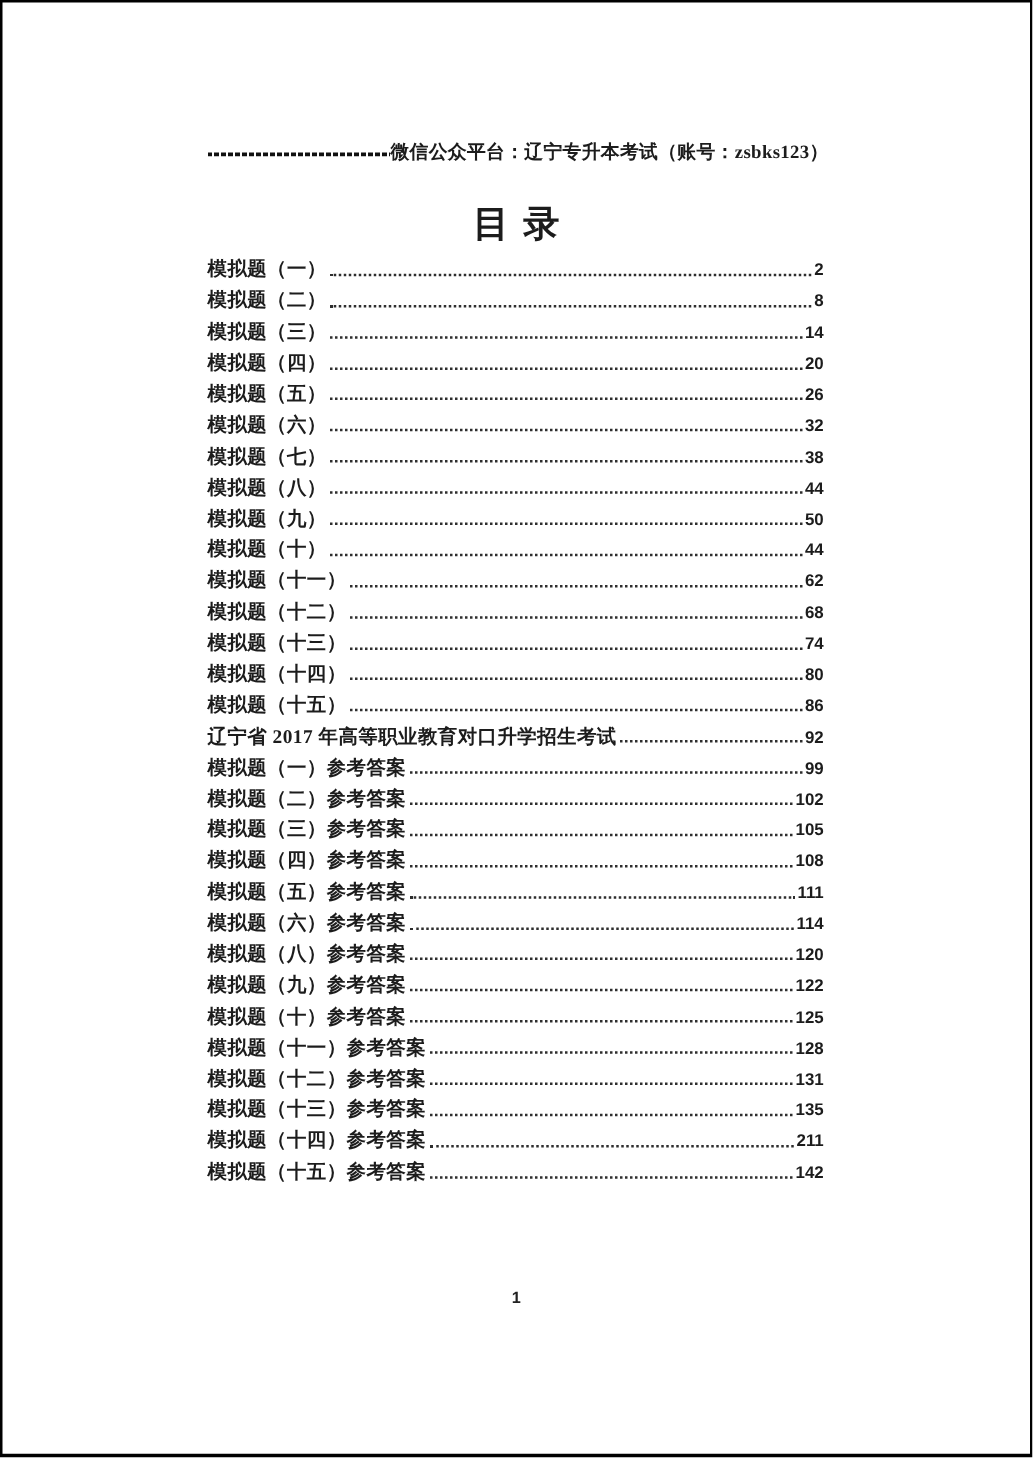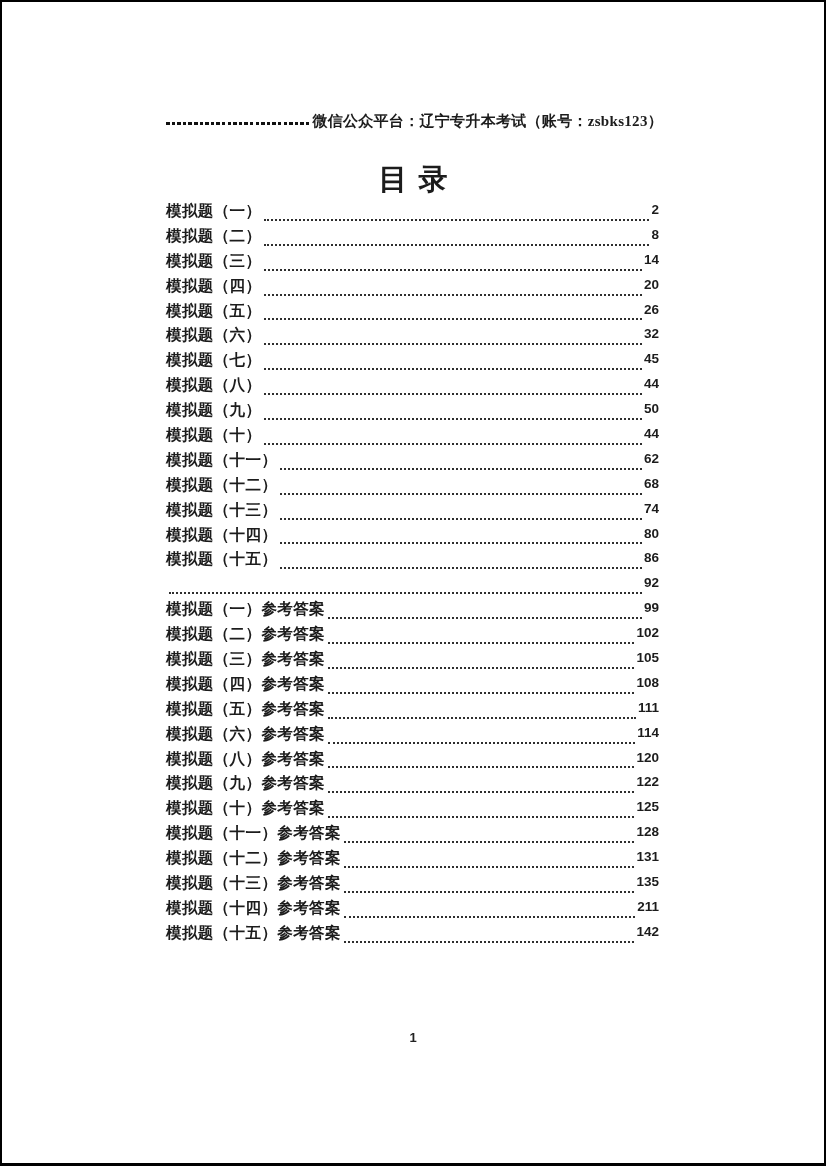--- a/index.html
+++ b/index.html
@@ -62,20 +62,21 @@
     position: absolute;
     top: 201px;
     left: 164px;
     right: 165px;
     display: flex;
     flex-direction: column;
   }
   .toc-row {
     height: 24.9px;
     display: flex;
+    align-items: flex-end;
   }
   .toc-label {
     font-size: 15.5px;
     font-weight: 600;
     letter-spacing: 0.4px;
     line-height: 1;
     padding-bottom: 4px;
     white-space: nowrap;
   }
   .dot-leader {
@@ -152,21 +153,21 @@
 
       <div class="toc-row">
         <span class="toc-label">模拟题（六）</span>
         <span class="dot-leader"></span>
         <span class="toc-page">32</span>
       </div>
 
       <div class="toc-row">
         <span class="toc-label">模拟题（七）</span>
         <span class="dot-leader"></span>
-        <span class="toc-page">45</span>
+        <span class="toc-page">38</span>
       </div>
 
       <div class="toc-row">
         <span class="toc-label">模拟题（八）</span>
         <span class="dot-leader"></span>
         <span class="toc-page">44</span>
       </div>
 
       <div class="toc-row">
         <span class="toc-label">模拟题（九）</span>
@@ -204,20 +205,21 @@
         <span class="toc-page">80</span>
       </div>
 
       <div class="toc-row">
         <span class="toc-label">模拟题（十五）</span>
         <span class="dot-leader"></span>
         <span class="toc-page">86</span>
       </div>
 
       <div class="toc-row">
+        <span class="toc-label">辽宁省 2017 年高等职业教育对口升学招生考试</span>
         <span class="dot-leader"></span>
         <span class="toc-page">92</span>
       </div>
 
       <div class="toc-row">
         <span class="toc-label">模拟题（一）参考答案</span>
         <span class="dot-leader"></span>
         <span class="toc-page">99</span>
       </div>
 

